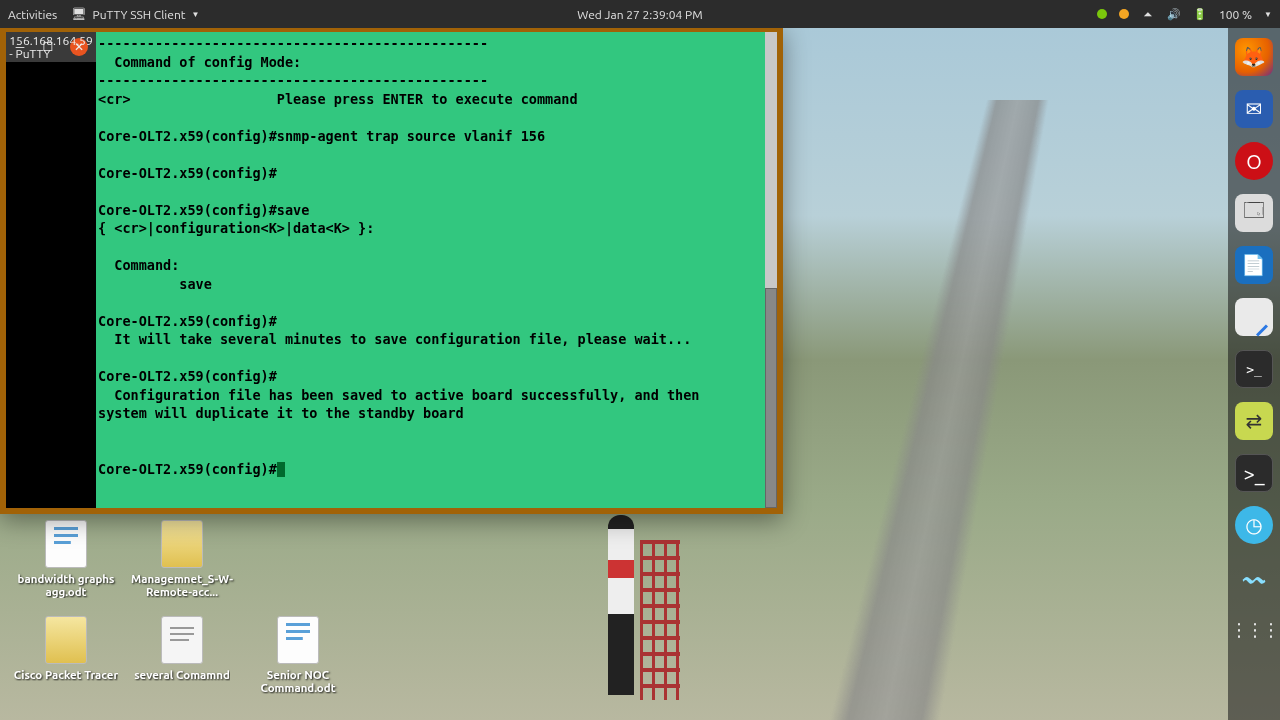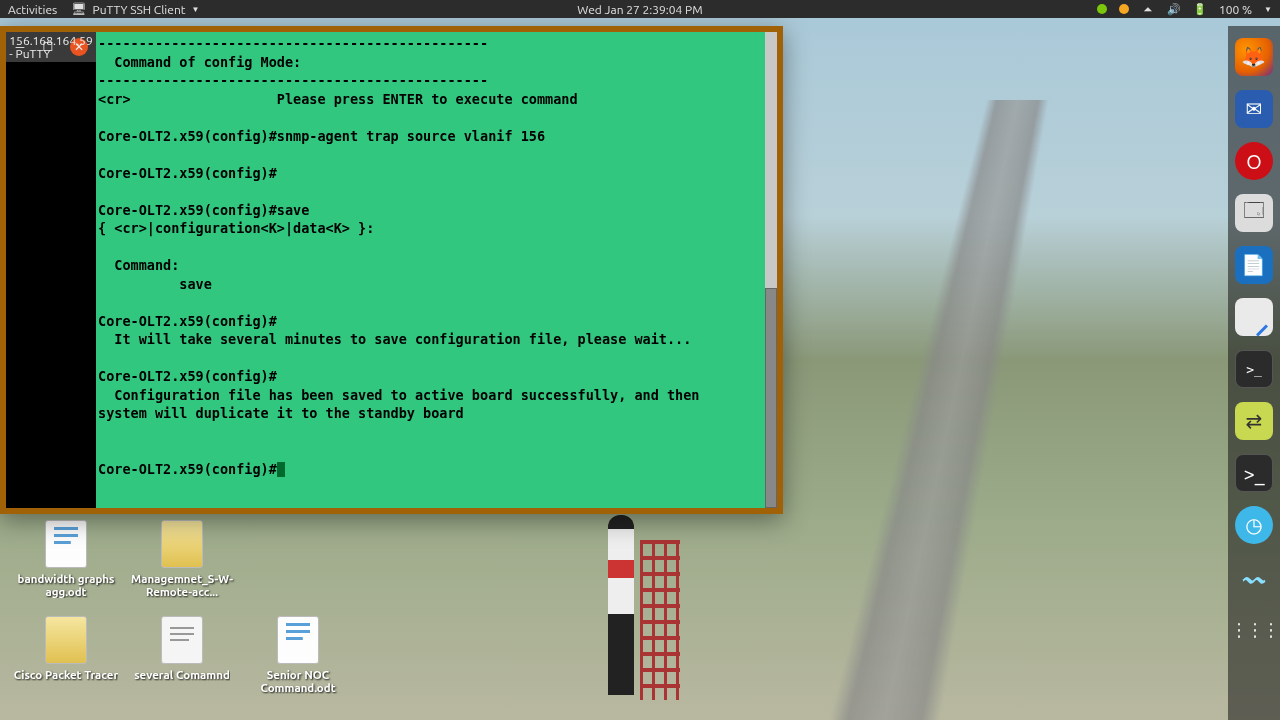--- a/index.html
+++ b/index.html
@@ -9,21 +9,21 @@
     overflow: hidden;
     font-family: Ubuntu, "Segoe UI", sans-serif;
     background: linear-gradient(to bottom, #a8c8d8 0%, #b8d0d8 30%, #8a9878 50%, #9aaa88 70%, #b8b8a0 100%);
     position: relative;
   }
 
   
   .topbar {
     position: absolute;
     top: 0; left: 0; right: 0;
-    height: 18px;
+    height: 28px;
     background: #2c2c2c;
     color: #e0e0e0;
     display: flex;
     align-items: center;
     font-size: 12px;
     z-index: 100;
     padding: 0 8px;
   }
   .topbar-left { display: flex; align-items: center; gap: 14px; }
   .topbar-center { position: absolute; left: 50%; transform: translateX(-50%); }

